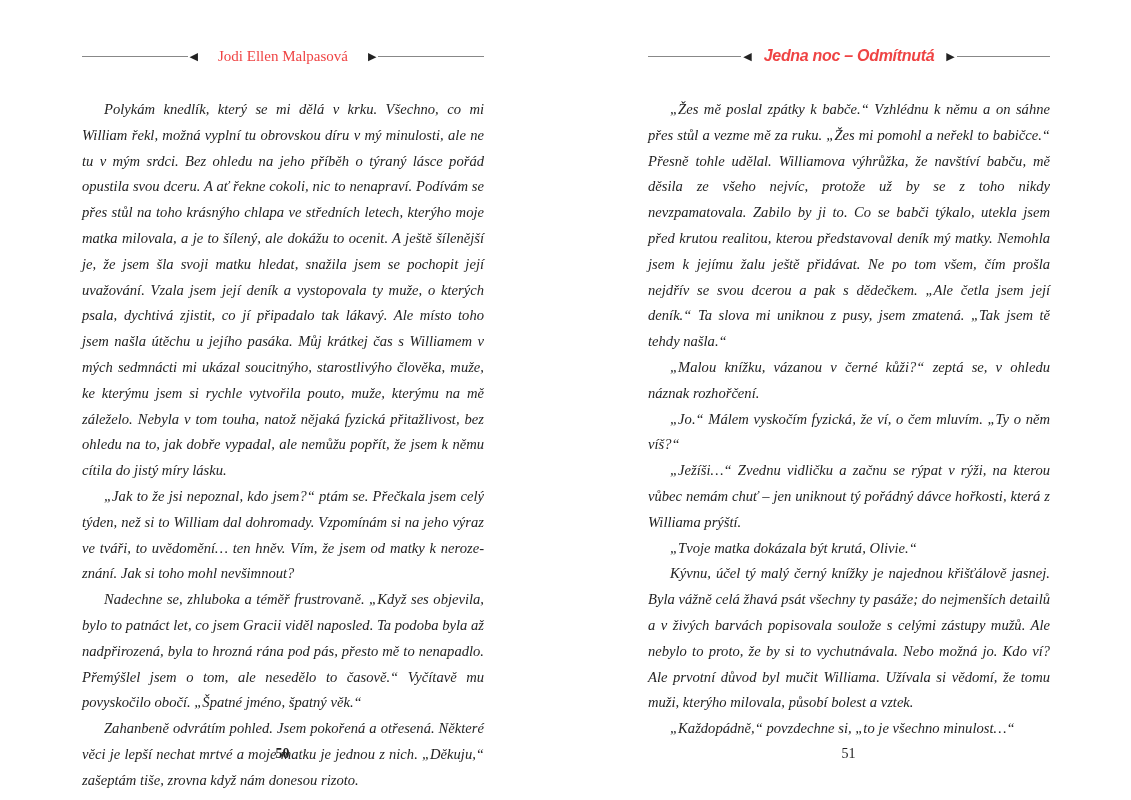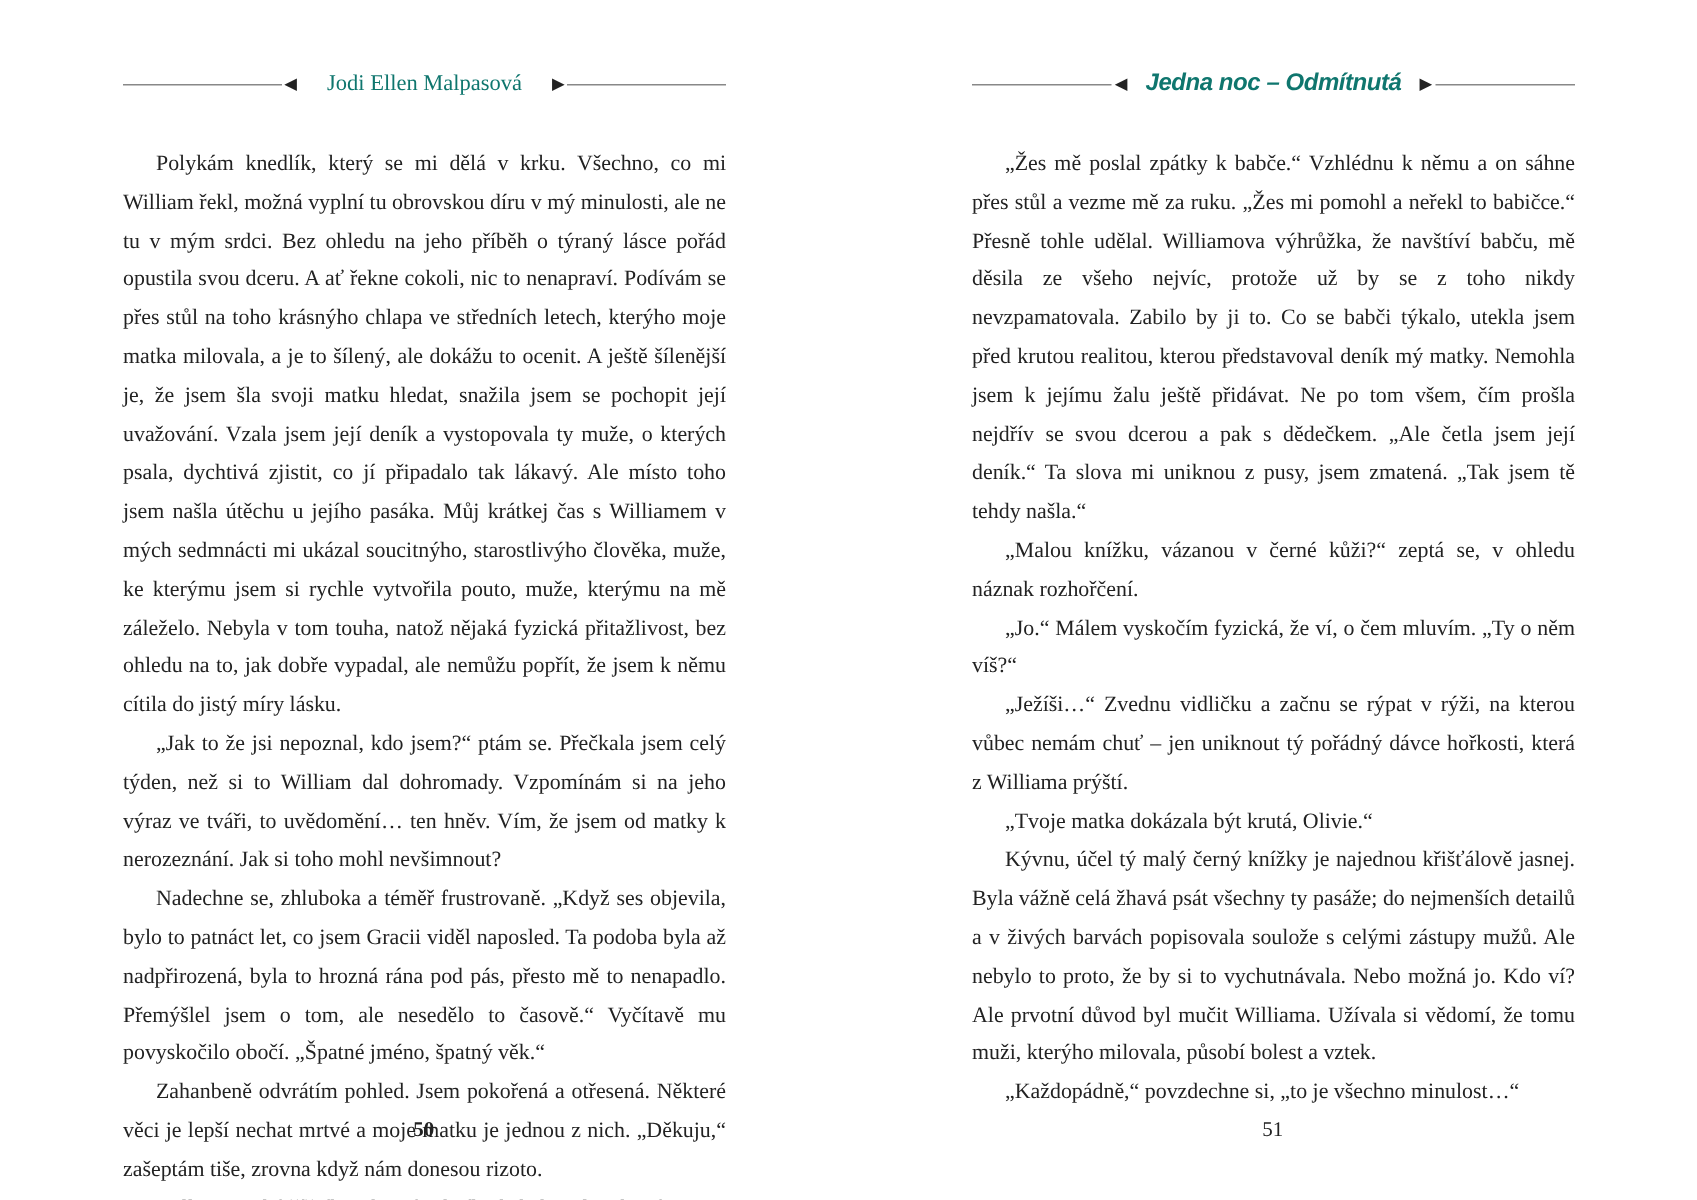--- a/index.html
+++ b/index.html
@@ -5,24 +5,24 @@
   html, body { margin: 0; padding: 0; background: #ffffff; }
   body { width: 1131px; height: 800px; position: relative; overflow: hidden; font-family: "Liberation Serif", "DejaVu Serif", serif; color: #222; }
   .page { position: absolute; top: 0; width: 565px; height: 800px; }
   .page.left { left: 0; }
   .page.right { left: 566px; }
   .header { position: absolute; top: 44px; height: 24px; display: flex; align-items: center; }
   .left .header { left: 82px; width: 402px; }
   .right .header { left: 82px; width: 402px; }
   .rule { flex: 1; height: 1px; background: #888; }
   .orn { font-size: 11px; color: #222; margin: 0 2px; line-height: 1; }
-  .htitle { font-size: 15px; padding: 0 18px; white-space: nowrap; color: #0f766e; }
+  .htitle { font-size: 15px; padding: 0 18px; white-space: nowrap; color: #ef4444; }
   .htitle.script { font-family: Liberation Sans, sans-serif; font-style: italic; font-weight: bold; font-size: 16px; padding: 0 10px; letter-spacing: -0.3px; }
   .body { position: absolute; top: 97px; left: 82px; width: 402px; font-size: 14.6px; line-height: 25.8px; text-align: justify; hyphens: manual; }
-  .body p { margin: 0; text-indent: 22px; }
+  .body p { margin: 0; text-indent: 22px; font-style: italic; }
   .pnum { position: absolute; top: 746px; width: 100%; text-align: center; font-size: 14px; }
   .left .pnum { left: 0; width: 565px; font-weight: bold; }
   .right .pnum { left: 0; width: 565px; }
 </style>
 </head>
 <body>
 
 <div class="page left">
   <div class="header">
     <div class="rule"></div>

